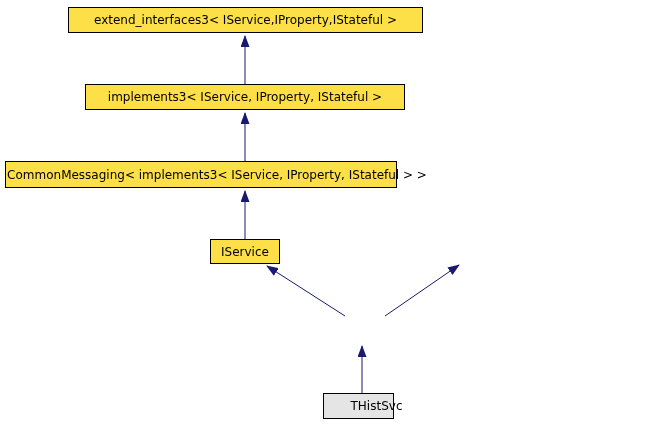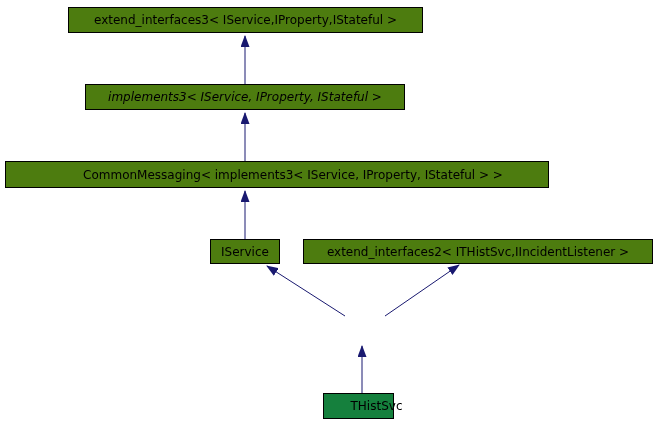--- a/index.html
+++ b/index.html
@@ -22,32 +22,32 @@
   }
   .edge-line {
     stroke: #191970;
     stroke-width: 1;
     fill: none;
   }
   .node {
     position: absolute;
     box-sizing: border-box;
     border: 1px solid #000000;
-    background: #4d7c0f;
+    background: #fde047;
     color: #000000;
     font-size: 12px;
     line-height: 1;
     display: flex;
     align-items: center;
     justify-content: center;
     white-space: nowrap;
     cursor: pointer;
   }
   .node.current {
-    background: #15803d;
+    background: #e5e5e5;
     cursor: default;
     padding-left: 36px;
   }
 </style>
 </head>
 <body>
 
 <div id="diagram">
 
   <svg id="edges" width="661" height="427" viewBox="0 0 661 427">
@@ -59,24 +59,23 @@
     <line class="edge-line" x1="245" y1="84" x2="245" y2="36" marker-end="url(#arrowhead)"></line>
     <line class="edge-line" x1="245" y1="161" x2="245" y2="113" marker-end="url(#arrowhead)"></line>
     <line class="edge-line" x1="245" y1="239" x2="245" y2="191" marker-end="url(#arrowhead)"></line>
     <line class="edge-line" x1="345" y1="316" x2="267" y2="266" marker-end="url(#arrowhead)"></line>
     <line class="edge-line" x1="385" y1="316" x2="459" y2="265" marker-end="url(#arrowhead)"></line>
     <line class="edge-line" x1="362" y1="393" x2="362" y2="346" marker-end="url(#arrowhead)"></line>
   </svg>
 
   <div class="node" style="left:68px;  top:7px;   width:355px; height:26px;">extend_interfaces3&lt; IService,IProperty,IStateful &gt;</div>
 
-  <div class="node" style="left:85px;  top:84px;  width:320px; height:26px;font-style:italic;">implements3&lt; IService, IProperty, IStateful &gt;</div>
+  <div class="node" style="left:85px;  top:84px;  width:320px; height:26px;">implements3&lt; IService, IProperty, IStateful &gt;</div>
 
-  <div class="node" style="left:5px;   top:161px; width:544px; height:27px;padding-left:32px;">CommonMessaging&lt; implements3&lt; IService, IProperty, IStateful &gt; &gt;</div>
+  <div class="node" style="left:5px;   top:161px; width:392px; height:27px;padding-left:32px;">CommonMessaging&lt; implements3&lt; IService, IProperty, IStateful &gt; &gt;</div>
 
   <div class="node" style="left:210px; top:239px; width:70px;  height:25px;">IService</div>
 
-  <div class="node" style="left:303px; top:239px; width:350px; height:25px;">extend_interfaces2&lt; ITHistSvc,IIncidentListener &gt;</div>
 
 
   <div class="node current" style="left:323px; top:393px; width:71px; height:26px;">THistSvc</div>
 
 </div>
 
 </body></html>

